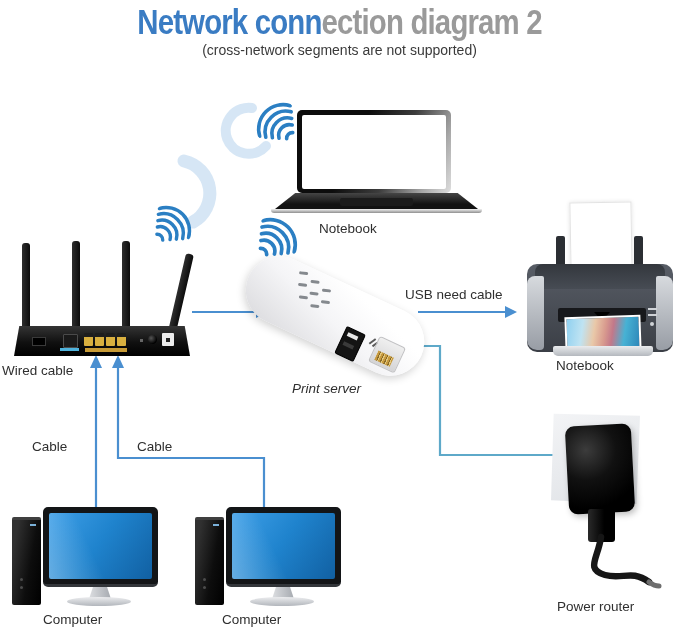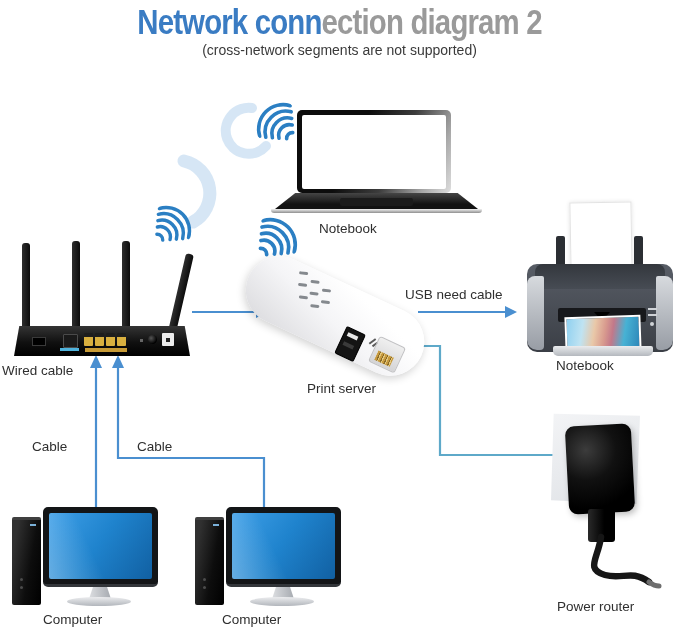--- a/index.html
+++ b/index.html
@@ -195,21 +195,21 @@
     <div class="ps-vent" style="left:76px;top:24px;"></div>
     <div class="ps-vent" style="left:54px;top:29px;"></div>
     <div class="ps-vent" style="left:68px;top:32px;"></div>
     <div class="ps-usb"></div>
     <div class="ps-mark">
         <i></i>
         <i></i>
       </div>
     <div class="ps-rj45"></div>
   </div>
-  <div class="dlabel" style="left:307px;top:381px;width:100px;">Print server</div>
+  <div class="dlabel" style="left:292px;top:381px;width:100px;font-style:italic;">Print server</div>
 
   <div>
     <div class="pr-paper"></div>
     <div class="pr-post" style="left:556px;"></div>
     <div class="pr-post" style="left:634px;"></div>
     <div class="pr-body">
       <div class="pr-top"></div>
       <div class="pr-side l"></div>
       <div class="pr-side r"></div>
       <div class="pr-slot"></div>

